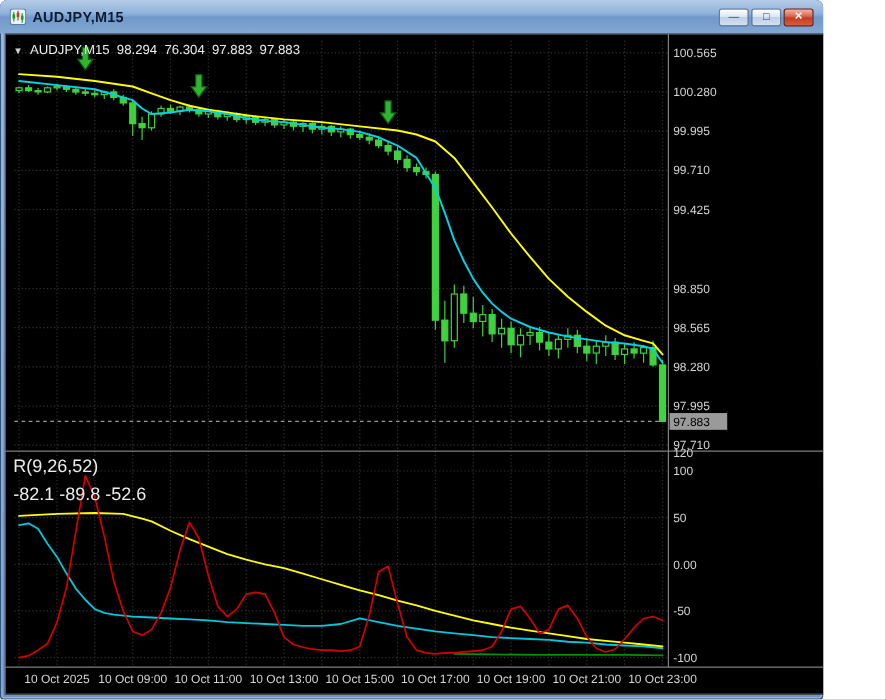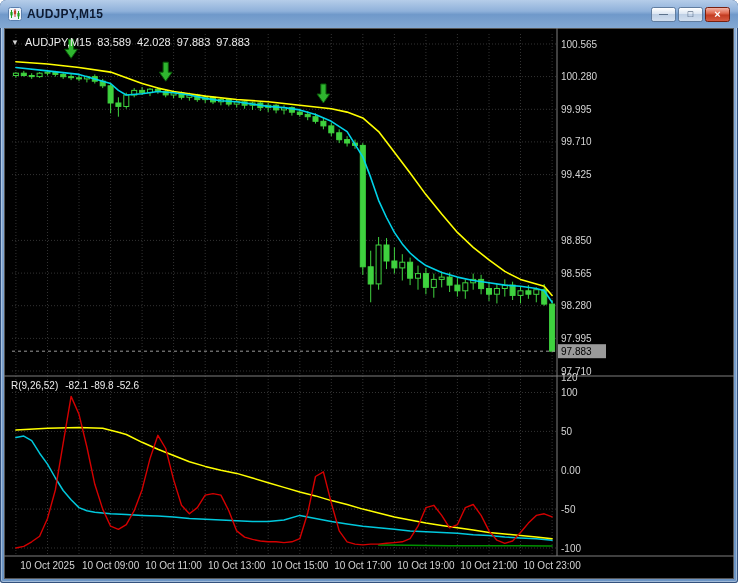--- a/index.html
+++ b/index.html
@@ -1,35 +1,35 @@
 <!DOCTYPE html>
 <html><head>
 <meta charset="utf-8">
 <style>
   html,body{margin:0;padding:0;background:#ffffff;font-family:"Liberation Sans",sans-serif;}
-  .window{position:relative;width:738px;height:583px;background:linear-gradient(180deg,#8fb1da,#6d95c4);
+  .window{position:relative;width:686px;height:583px;background:linear-gradient(180deg,#8fb1da,#6d95c4);
           border-radius:6px 6px 3px 3px;box-shadow:inset 0 0 0 1px #33517d, inset 0 0 0 2px rgba(255,255,255,.35);overflow:hidden;}
   .titlebar{position:absolute;top:0;left:0;right:0;height:28px;display:flex;align-items:center;padding-left:8px;
             background:linear-gradient(180deg,#b5cde9 0%,#8fb1da 40%,#7099ca 52%,#83a8d3 100%);}
   .title{font-size:12px;font-weight:bold;color:#0d1b33;margin-left:5px;letter-spacing:.2px;}
   .app-icon{display:inline-flex;width:14px;height:14px;}
   .win-buttons{position:absolute;top:7px;right:8px;display:flex;gap:2px;}
   .winbtn{width:25px;height:15px;border-radius:2.5px;font-size:9px;display:flex;align-items:center;justify-content:center;
           box-sizing:border-box;padding:0;line-height:1;cursor:default;}
   .winbtn.min,.winbtn.max{background:linear-gradient(180deg,#ffffff,#dce6f2 45%,#bfd0e5 50%,#d3e0ef);
           border:1px solid #617d9f;color:#243a57;}
   .winbtn.close{background:linear-gradient(180deg,#f3b3a5,#e06a50 40%,#c33c22 55%,#d65b41);
           border:1px solid #77200f;color:#ffffff;font-weight:bold;font-size:11px;}
   .chart-area{position:absolute;left:4px;top:28px;width:730px;height:551px;background:#000;
           box-shadow:inset 0 0 0 1px #565656;}
   .chart-area svg{position:absolute;left:0;top:0;}
   svg text{font-family:"Liberation Sans",sans-serif;font-size:10px;}
   .ohlc{position:absolute;top:8px;left:7px;display:flex;gap:6px;font-size:11px;color:#ececec;align-items:center;}
   .ohlc .menu-arrow{font-size:8px;color:#d0d0d0;}
-  .ind-header{position:absolute;top:352px;left:7px;display:flex;gap:7px;font-size:10px;color:#ececec;}
+  .ind-header{position:absolute;top:352px;left:7px;display:flex;gap:7px;font-size:15px;color:#ececec;flex-direction:column;}
 </style>
 </head>
 <body>
 
 <div class="window">
 
   <div class="titlebar">
     <span class="app-icon">
       <svg width="14" height="14" viewBox="0 0 14 14">
         <rect x="0.5" y="0.5" width="13" height="13" rx="2" fill="#eef4fb" stroke="#5a7fae"></rect>
@@ -276,22 +276,22 @@
           <text x="358.8" y="541" text-anchor="middle">10 Oct 17:00</text>
           <text x="421.9" y="541" text-anchor="middle">10 Oct 19:00</text>
           <text x="485.0" y="541" text-anchor="middle">10 Oct 21:00</text>
           <text x="548.1" y="541" text-anchor="middle">10 Oct 23:00</text>
         </g>
       </svg>
 
     <div class="ohlc">
       <span class="menu-arrow">▼</span>
       <span>AUDJPY,M15</span>
-      <span>83.589</span>
-      <span>42.028</span>
+      <span>98.294</span>
+      <span>76.304</span>
       <span>97.883</span>
       <span>97.883</span>
     </div>
 
     <div class="ind-header">
       <span>R(9,26,52)</span>
       <span>-82.1 -89.8 -52.6</span>
     </div>
   </div>
 

